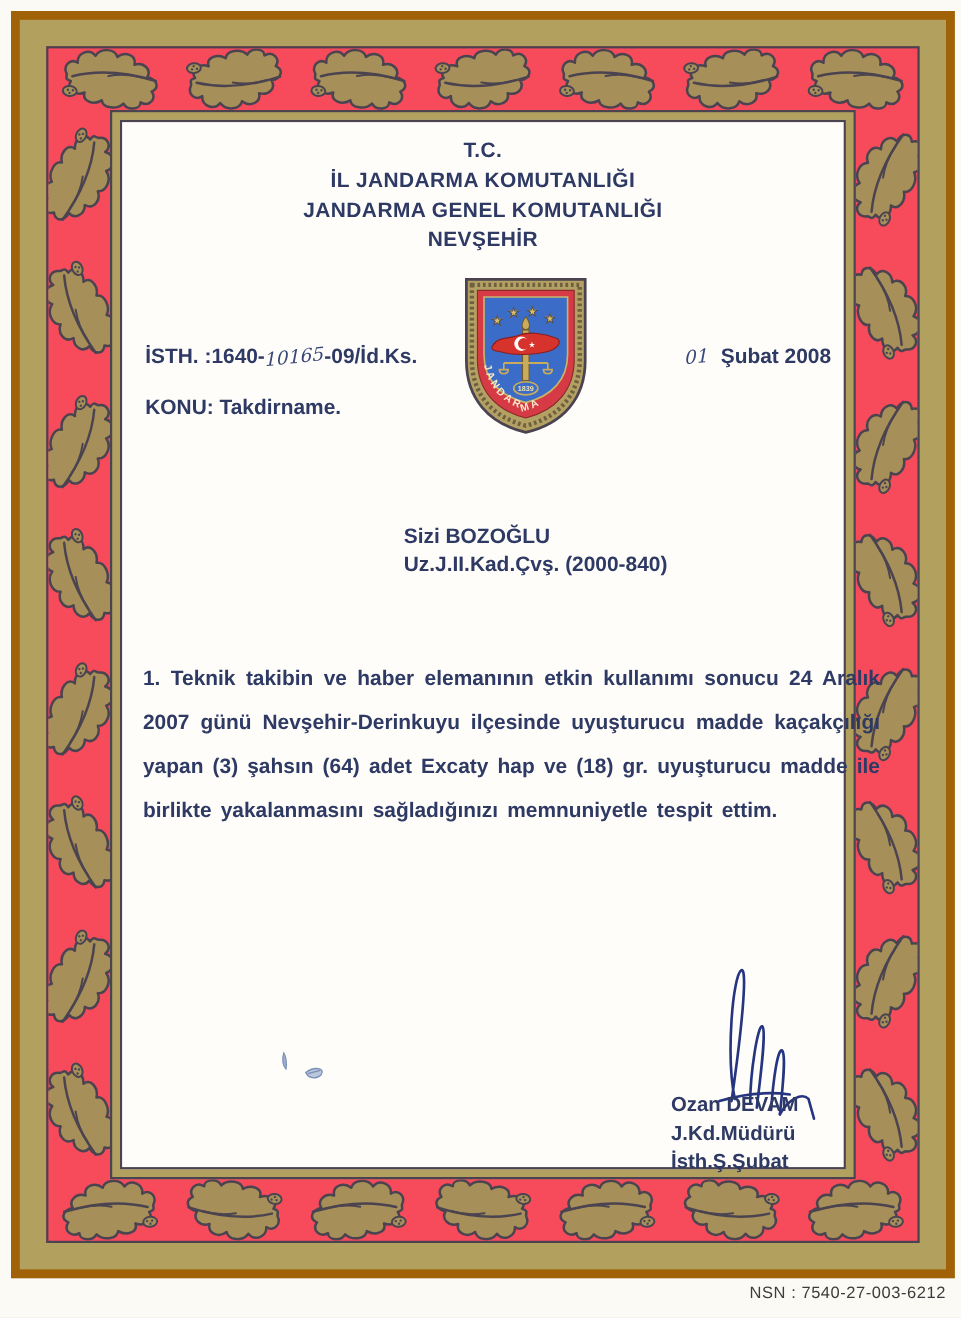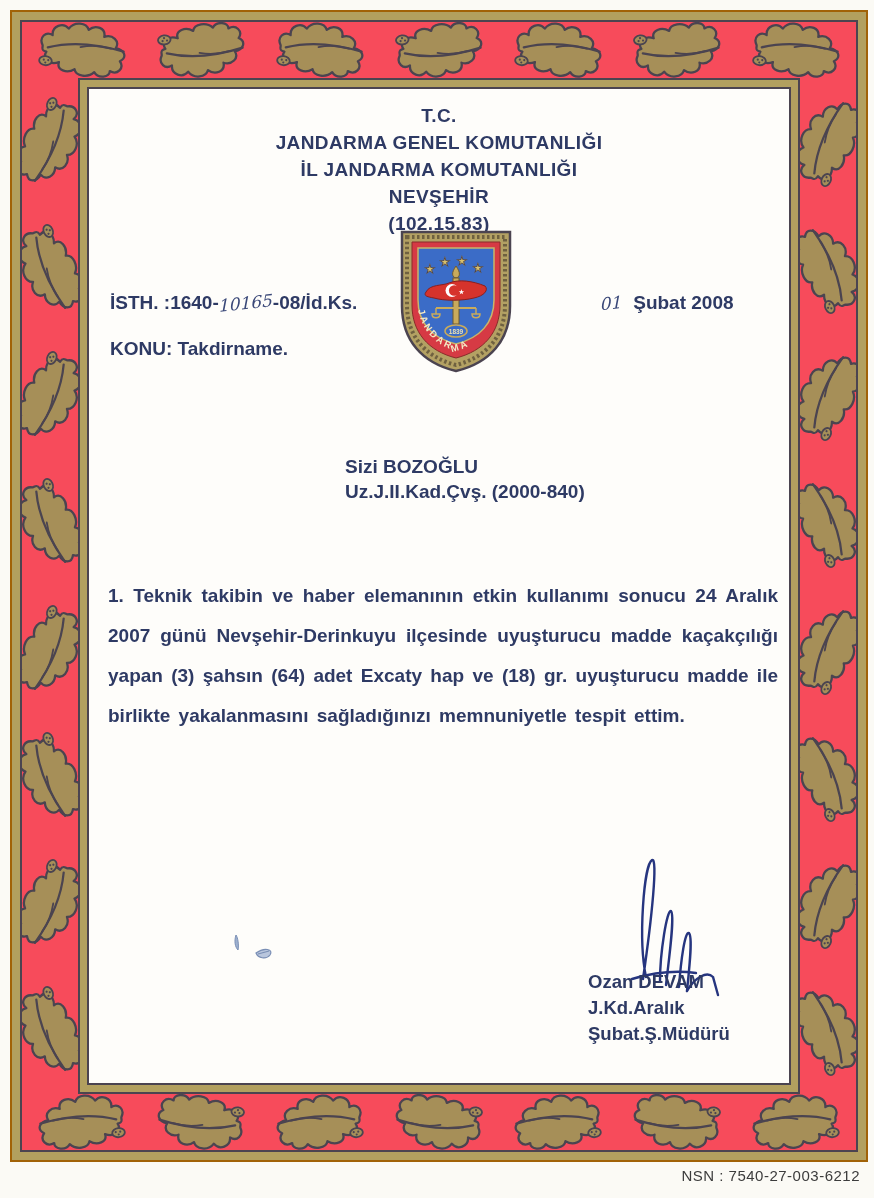--- a/index.html
+++ b/index.html
@@ -5,21 +5,21 @@
   * { margin:0; padding:0; box-sizing:border-box; }
   html,body { background:#e8e8e4; }
   .page {
     position:relative; width:874px; height:1198px;
     background:#fbfaf5; overflow:hidden;
     font-family:"Liberation Sans", sans-serif;
   }
   
   .frame-outer {
     position:absolute; left:10px; top:10px; right:6px; bottom:36px;
-    background:#b2a05f; border:2px solid #a16207; padding:8px;
+    background:#b2a05f; border:8px solid #a16207; padding:24px;
   }
   .frame-red {
     position:relative; width:100%; height:100%;
     background:#f74b5b; border:2px solid #4b4450;
   }
   .strip { position:absolute; display:flex; overflow:hidden; }
   .strip-top    { top:0; left:0; right:0; height:56px; flex-direction:row; }
   .strip-bottom { bottom:0; left:0; right:0; height:56px; flex-direction:row; }
   .strip-left   { left:0; top:56px; bottom:56px; width:56px; flex-direction:column; }
   .strip-right  { right:0; top:56px; bottom:56px; width:56px; flex-direction:column; }
@@ -244,24 +244,23 @@
               <use href="#leafshape"></use>
             </svg>
           </span>
         </div>
 
       <div class="doc-gold">
         <div class="doc">
 
           <div class="header-block">
             <div>T.C.</div>
+            <div>İL JANDARMA KOMUTANLIĞI</div>
             <div>JANDARMA GENEL KOMUTANLIĞI</div>
-            <div>İL JANDARMA KOMUTANLIĞI</div>
             <div>NEVŞEHİR</div>
-            <div>(102.15.83)</div>
           </div>
 
           <div class="emblem">
             <svg viewBox="0 0 120 146">
               <path d="M6,4 H114 V78 C114,112 94,135 60,143 C26,135 6,112 6,78 Z" fill="#b3a163" stroke="#4b4450" stroke-width="2.5"></path>
               <path d="M11,9 H109 V77 C109,108 91,129 60,137 C29,129 11,108 11,77 Z" fill="none" stroke="#6f6140" stroke-width="4" stroke-dasharray="2.5,2.5"></path>
               <path d="M16,14 H104 V77 C104,104 88,123 60,130 C32,123 16,104 16,77 Z" fill="#d63a44" stroke="#8a2a2a" stroke-width="1"></path>
               <path d="M22,20 H98 V72 C98,95 84,110 60,116 C36,110 22,95 22,72 Z" fill="#3b6cc7" stroke="#c9b56a" stroke-width="1.5"></path>
               <text x="34" y="45" text-anchor="middle" font-size="12" fill="#d9c06a" stroke="#4b4450" stroke-width="0.4">★</text>
               <text x="49" y="38" text-anchor="middle" font-size="12" fill="#d9c06a" stroke="#4b4450" stroke-width="0.4">★</text>
@@ -280,21 +279,21 @@
               <text x="60" y="105.5" text-anchor="middle" font-size="6.5" font-weight="bold" fill="#efe2b0">1839</text>
               <defs>
                   <path id="bannerArc" d="M21,74 C23,100 38,117 60,123 C82,117 97,100 99,74" fill="none"></path>
                 </defs>
               <text font-size="9.5" font-weight="bold" fill="#f3e9c6" letter-spacing="2.5">
                 <textPath href="#bannerArc" startOffset="6%">JANDARMA</textPath>
               </text>
             </svg>
           </div>
 
-          <div class="meta-isth"><span>İSTH. :1640-</span><span class="hand">10165</span><span>-08/İd.Ks.</span></div>
+          <div class="meta-isth"><span>İSTH. :1640-</span><span class="hand">10165</span><span>-09/İd.Ks.</span></div>
 
           <div class="meta-date"><span class="hand">01</span>&nbsp;&nbsp;<span>Şubat 2008</span></div>
 
           <div class="meta-konu">KONU: Takdirname.</div>
 
           <div class="recipient">
             <div>Sizi BOZOĞLU</div>
             <div>Uz.J.II.Kad.Çvş. (2000-840)</div>
           </div>
 
@@ -310,22 +309,22 @@
               <path d="M52,130 C44,92 50,18 58,13 C64,10 58,70 49,132"></path>
               <path d="M66,134 C66,106 73,62 77,64 C81,68 75,112 72,138"></path>
               <path d="M85,140 C87,112 91,84 95,86 C99,90 95,124 93,144"></path>
               <path d="M93,144 C101,130 113,124 119,130 L124,148"></path>
               <path d="M38,132 C58,126 80,123 102,126"></path>
             </g>
           </svg>
 
           <div class="sig-block">
             <div>Ozan DEVAM</div>
-            <div>J.Kd.Aralık</div>
-            <div>Şubat.Ş.Müdürü</div>
+            <div>J.Kd.Müdürü</div>
+            <div>İsth.Ş.Şubat</div>
           </div>
 
         </div>
       </div>
     </div>
   </div>
 
   <div class="nsn">NSN : 7540-27-003-6212</div>
 </div>
 

